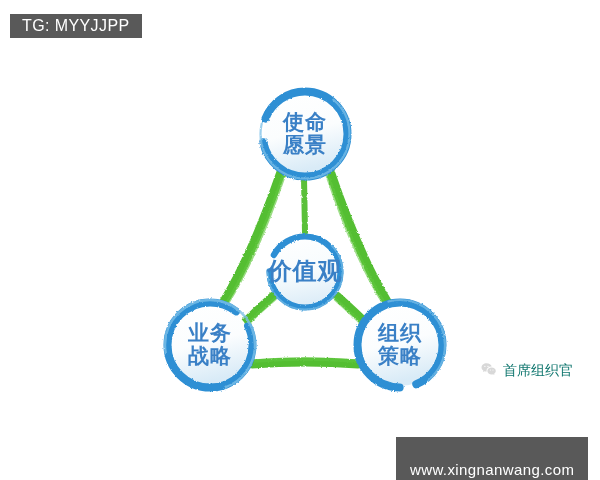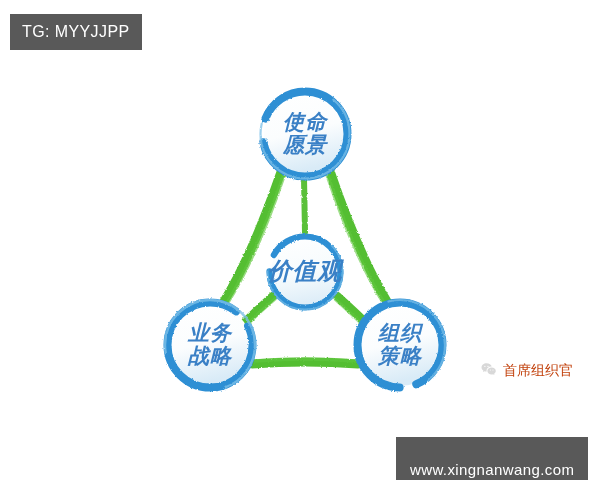--- a/index.html
+++ b/index.html
@@ -24,21 +24,21 @@
     display: flex;
     align-items: center;
     justify-content: center;
     letter-spacing: 0.4px;
     white-space: nowrap;
     font-weight: 400;
   }
   #tg-banner {
     left: 10px;
     top: 14px;
-    height: 36px;
+    height: 24px;
     padding: 0 12px;
     font-size: 16px;
   }
   #site-banner {
     left: 396px;
     top: 437px;
     height: 42px;
     padding: 11px 14px;
     font-size: 15px;
   }
@@ -57,31 +57,30 @@
     white-space: nowrap;
   }
   #wechat-credit .wc-icon {
     width: 17px;
     height: 17px;
     display: block;
   }
   #wechat-credit .wc-label {
     font-family: "DejaVu Sans", "Liberation Sans", sans-serif;
     font-size: 14px;
-    color: #c2410c;
+    color: #0f766e;
   }
 
   
   #diagram-stage {
     position: absolute;
     left: 0;
     top: 0;
     width: 600px;
     height: 480px;
-    font-style: italic;
   }
   #diagram-svg {
     position: absolute;
     left: 0;
     top: 0;
     width: 600px;
     height: 480px;
   }
 
   

